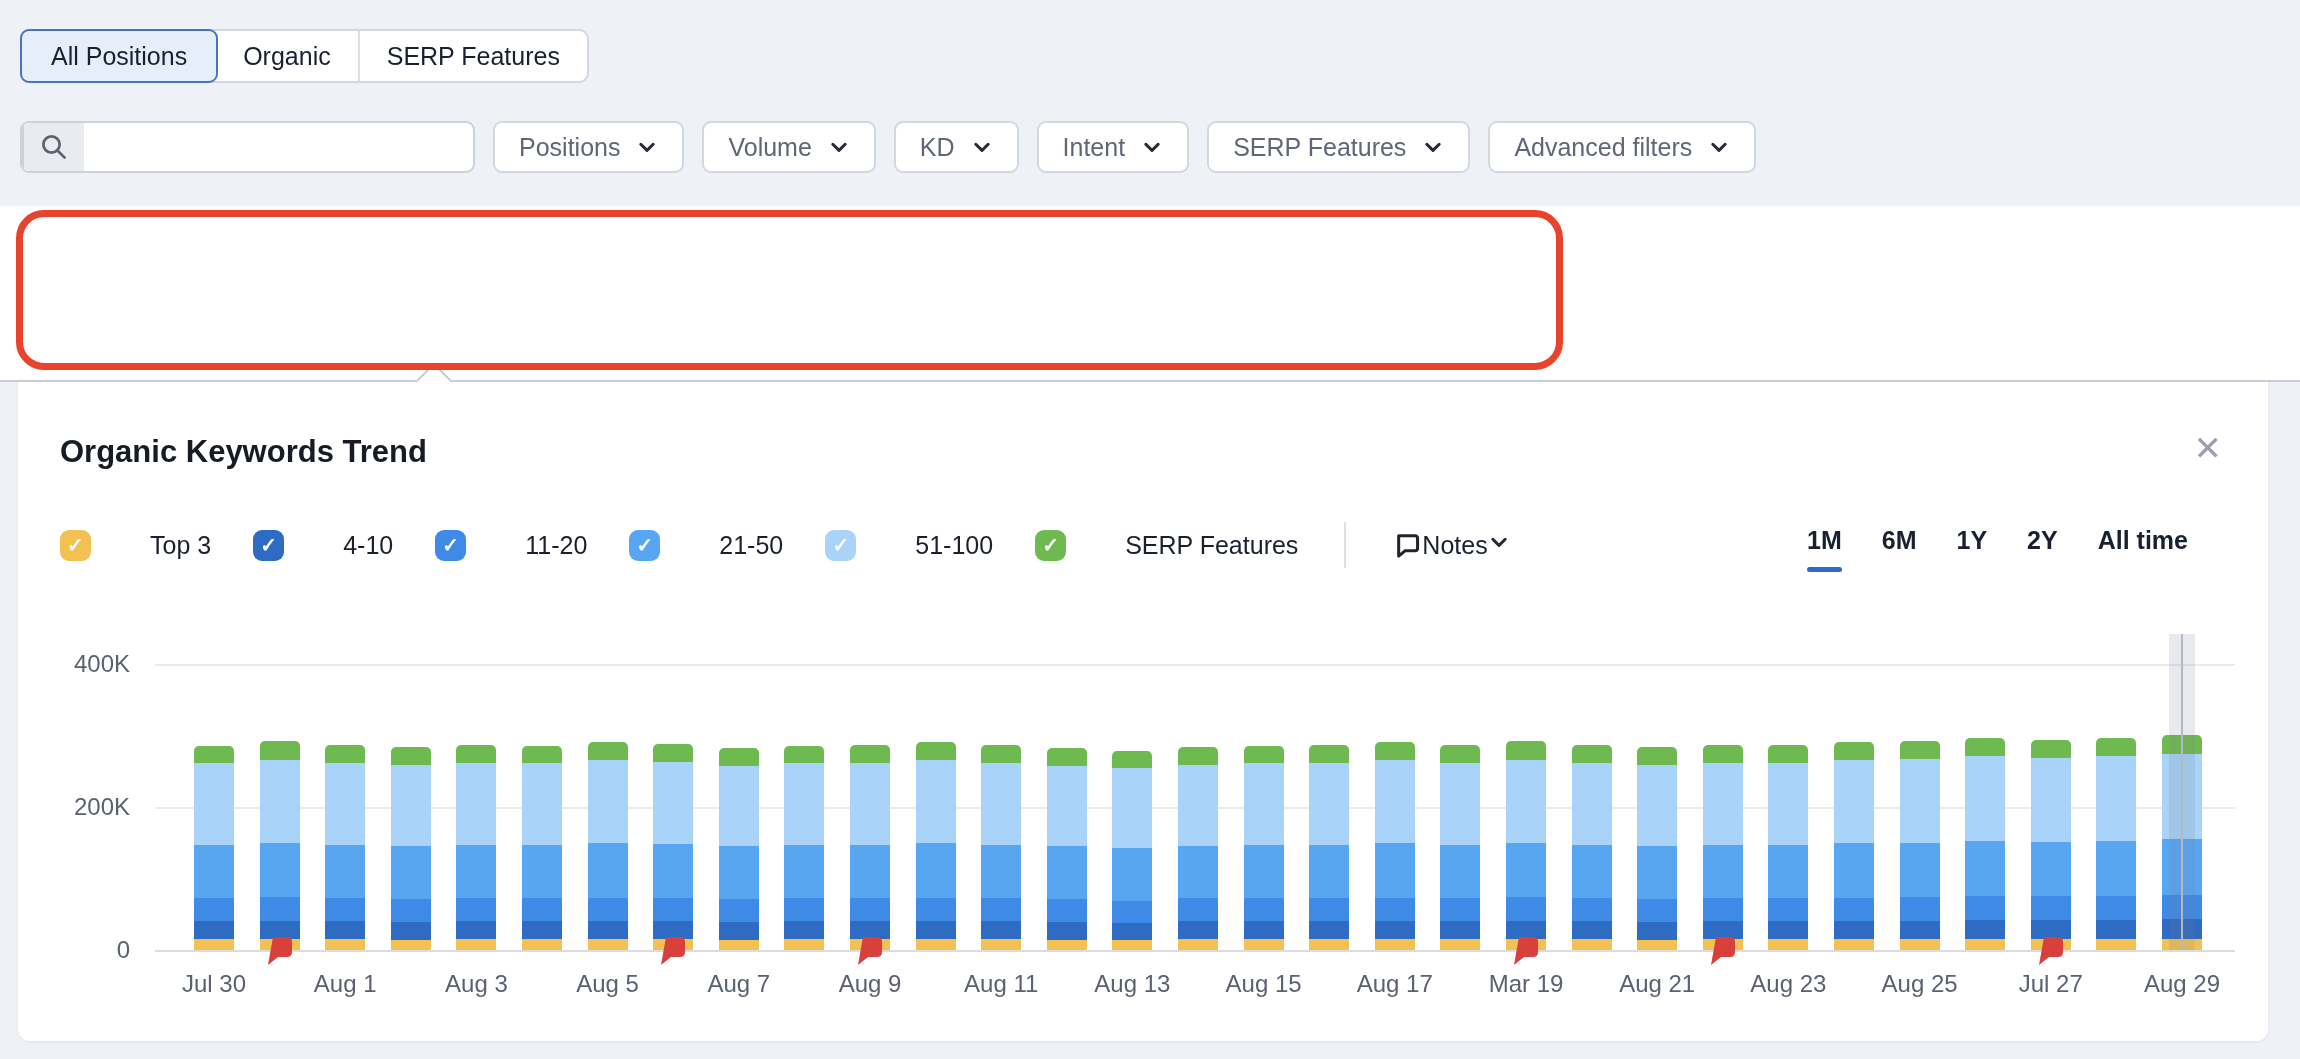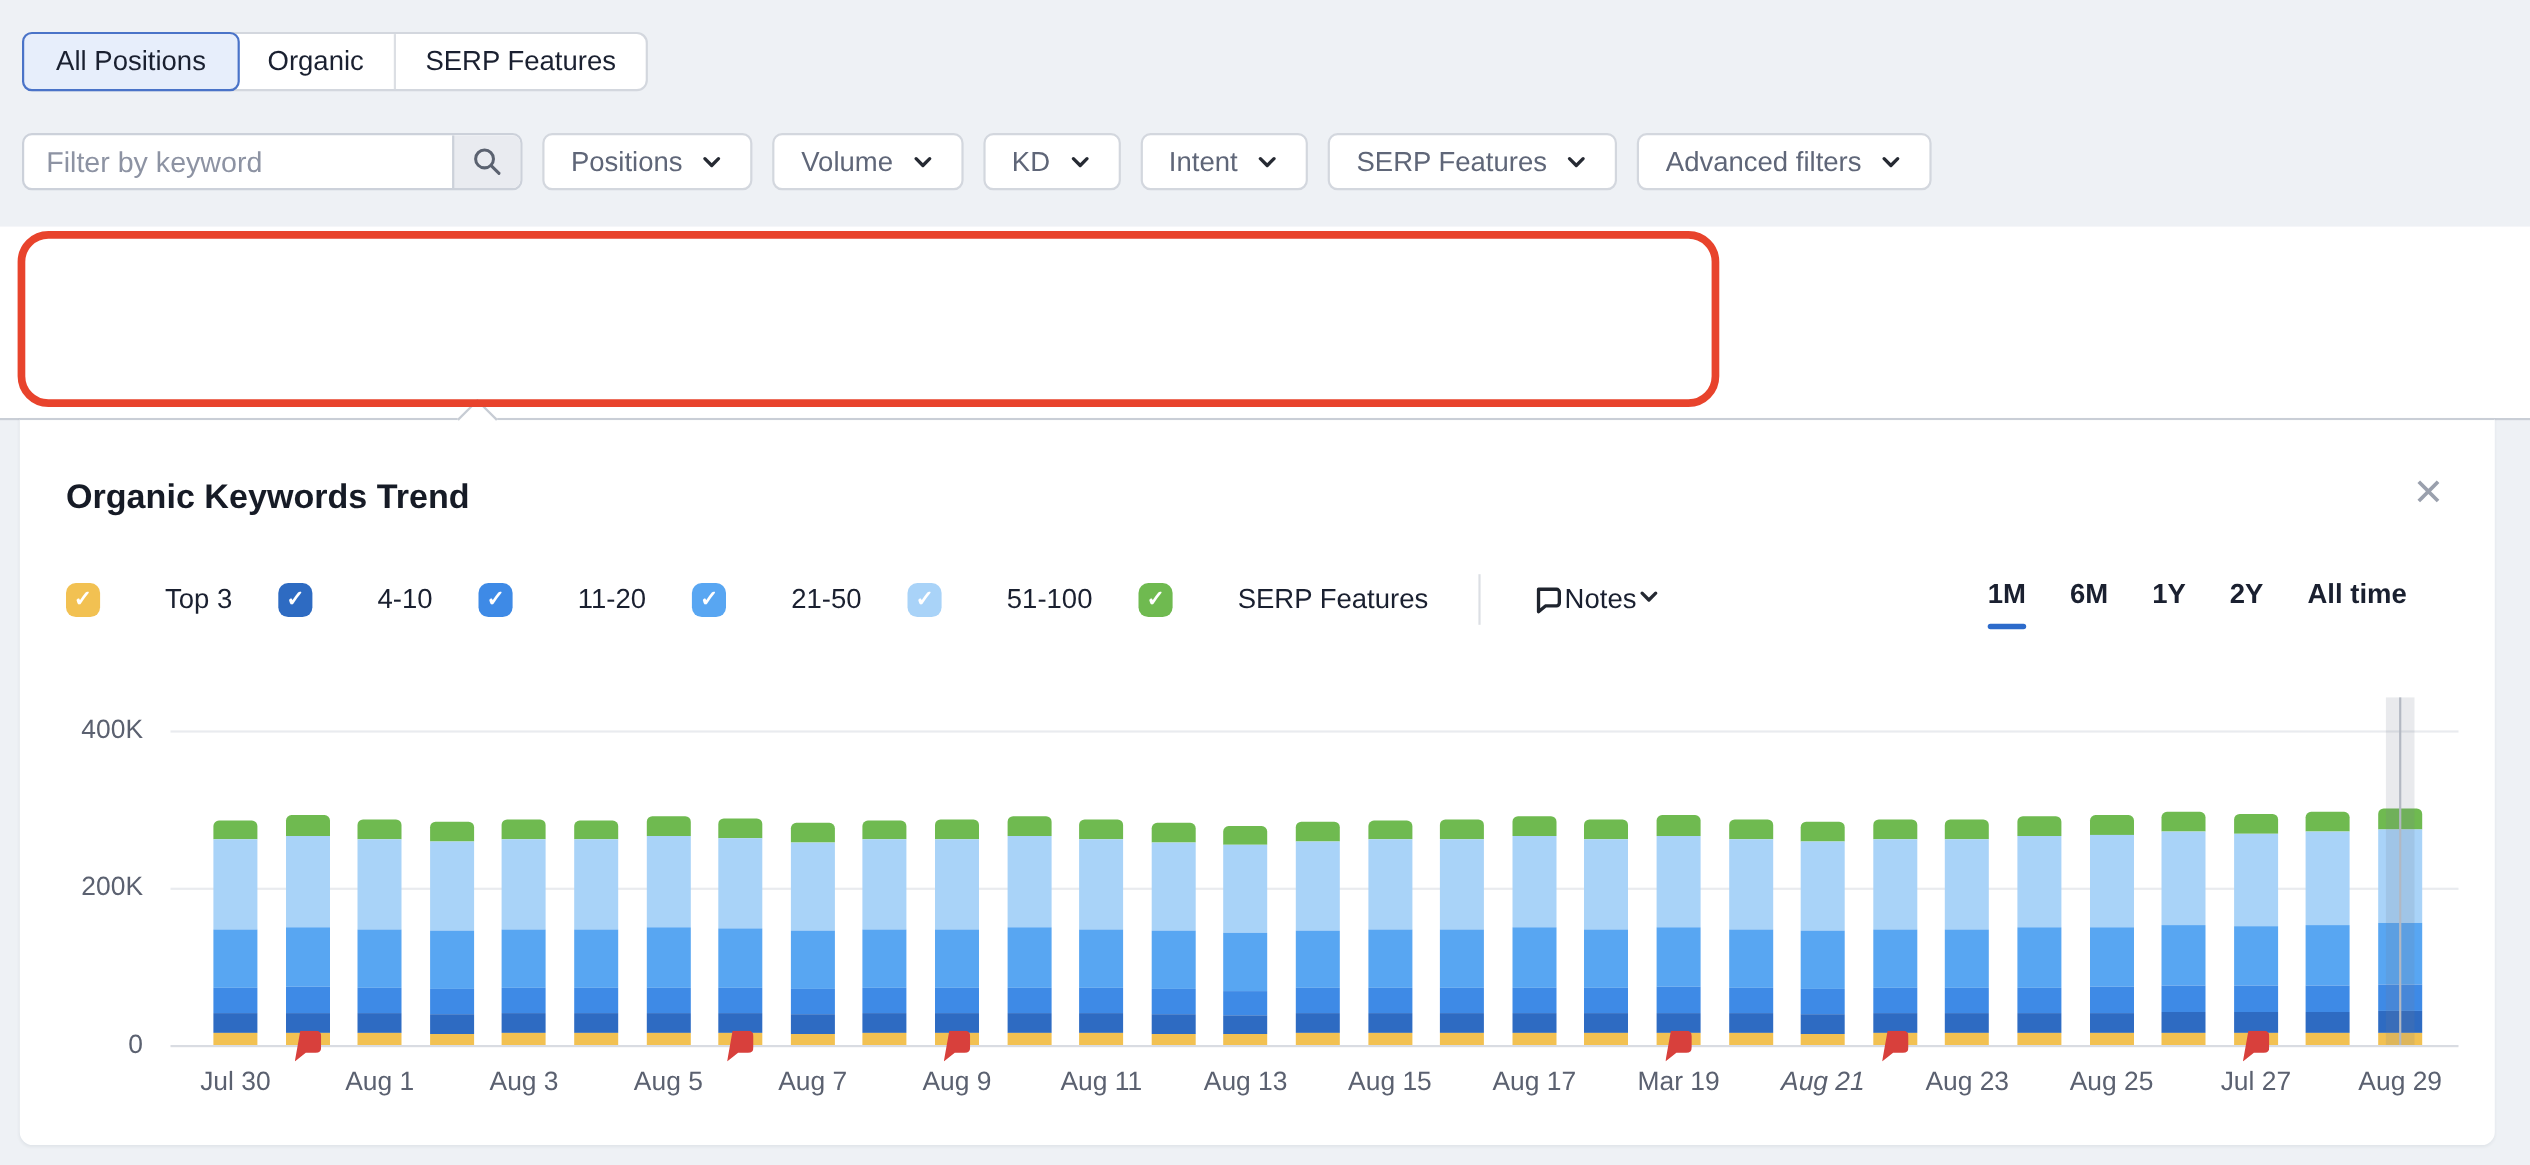--- a/index.html
+++ b/index.html
@@ -81,21 +81,20 @@
 <div class="stage">
 
   <div class="abs view-tabs" id="view-tabs">
       <button class="view-tab selected">All Positions</button>
       <button class="view-tab">Organic</button>
       <span class="view-tab-divider"></span>
       <button class="view-tab">SERP Features</button>
     </div>
 
   <div class="abs kw-filter">
-    <input type="text" placeholder="Filter by keyword" style="">
     <button class="kw-search-btn">
       <span style="display:flex;">
         <svg width="30" height="30" viewBox="0 0 24 24" fill="none" stroke="#5b6270" stroke-width="2.2" stroke-linecap="round">
           <circle cx="10" cy="10" r="6.5"></circle>
             <line x1="15" y1="15" x2="20.5" y2="20.5"></line>
         </svg>
       </span>
     </button>
   </div>
   <div class="abs filter-dropdowns" id="filter-dropdowns">
@@ -450,21 +449,21 @@
           <div class="bar-seg" style="height: 10.7px; background: rgb(242, 193, 82);"></div>
         </div>
         <div class="bar" style="left: 1619.2px; top: 164.9px; height: 203.1px;">
           <div class="bar-seg" style="height: 17.9px; background: rgb(111, 186, 80); border-radius: 5px 5px 0px 0px;"></div>
           <div class="bar-seg" style="height: 81.5px; background: rgb(169, 211, 248);"></div>
           <div class="bar-seg" style="height: 52.9px; background: rgb(88, 166, 242);"></div>
           <div class="bar-seg" style="height: 22.9px; background: rgb(62, 138, 230);"></div>
           <div class="bar-seg" style="height: 17.9px; background: rgb(46, 107, 194);"></div>
           <div class="bar-seg" style="height: 10px; background: rgb(242, 193, 82);"></div>
         </div>
-        <div class="xtick" style="left: 1579.2px; top: 387px; font-style: italic;">Aug 21</div>
+        <div class="xtick" style="left: 1579.2px; top: 387px;">Aug 21</div>
         <div class="bar" style="left: 1684.8px; top: 162.8px; height: 205.2px;">
           <div class="bar-seg" style="height: 17.9px; background: rgb(111, 186, 80); border-radius: 5px 5px 0px 0px;"></div>
           <div class="bar-seg" style="height: 82.2px; background: rgb(169, 211, 248);"></div>
           <div class="bar-seg" style="height: 53.6px; background: rgb(88, 166, 242);"></div>
           <div class="bar-seg" style="height: 22.9px; background: rgb(62, 138, 230);"></div>
           <div class="bar-seg" style="height: 17.9px; background: rgb(46, 107, 194);"></div>
           <div class="bar-seg" style="height: 10.7px; background: rgb(242, 193, 82);"></div>
         </div>
         <div class="bar" style="left: 1750.4px; top: 162.8px; height: 205.2px;">
           <div class="bar-seg" style="height: 17.9px; background: rgb(111, 186, 80); border-radius: 5px 5px 0px 0px;"></div>

